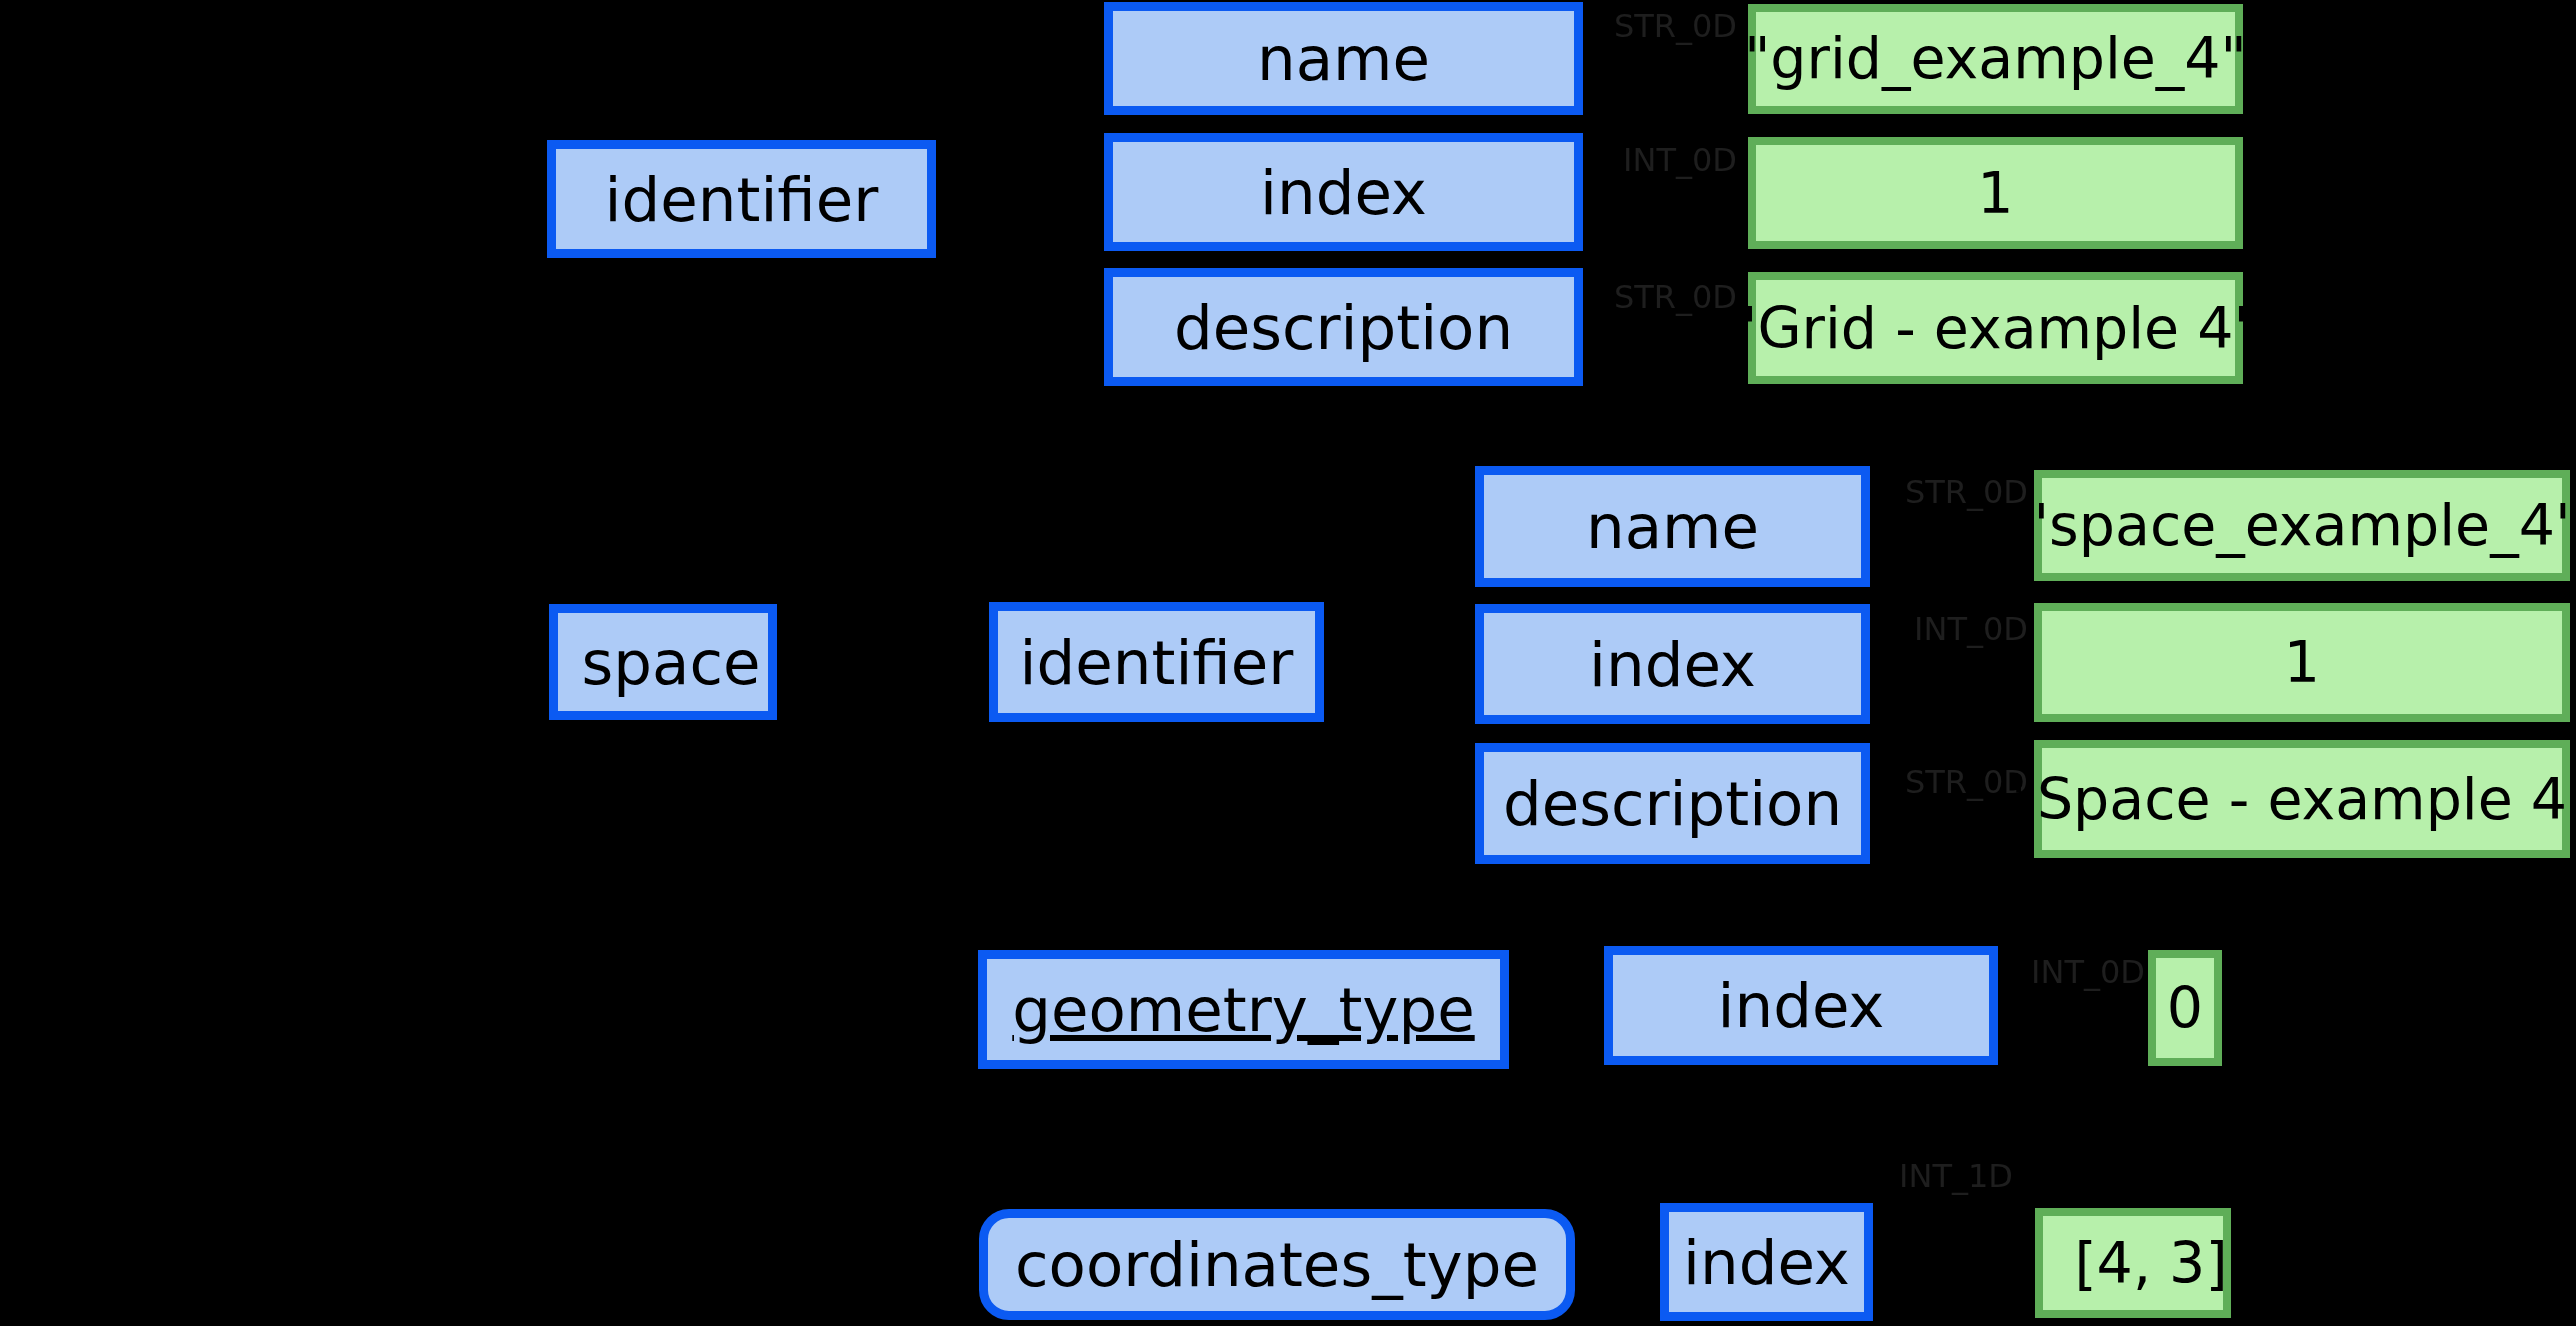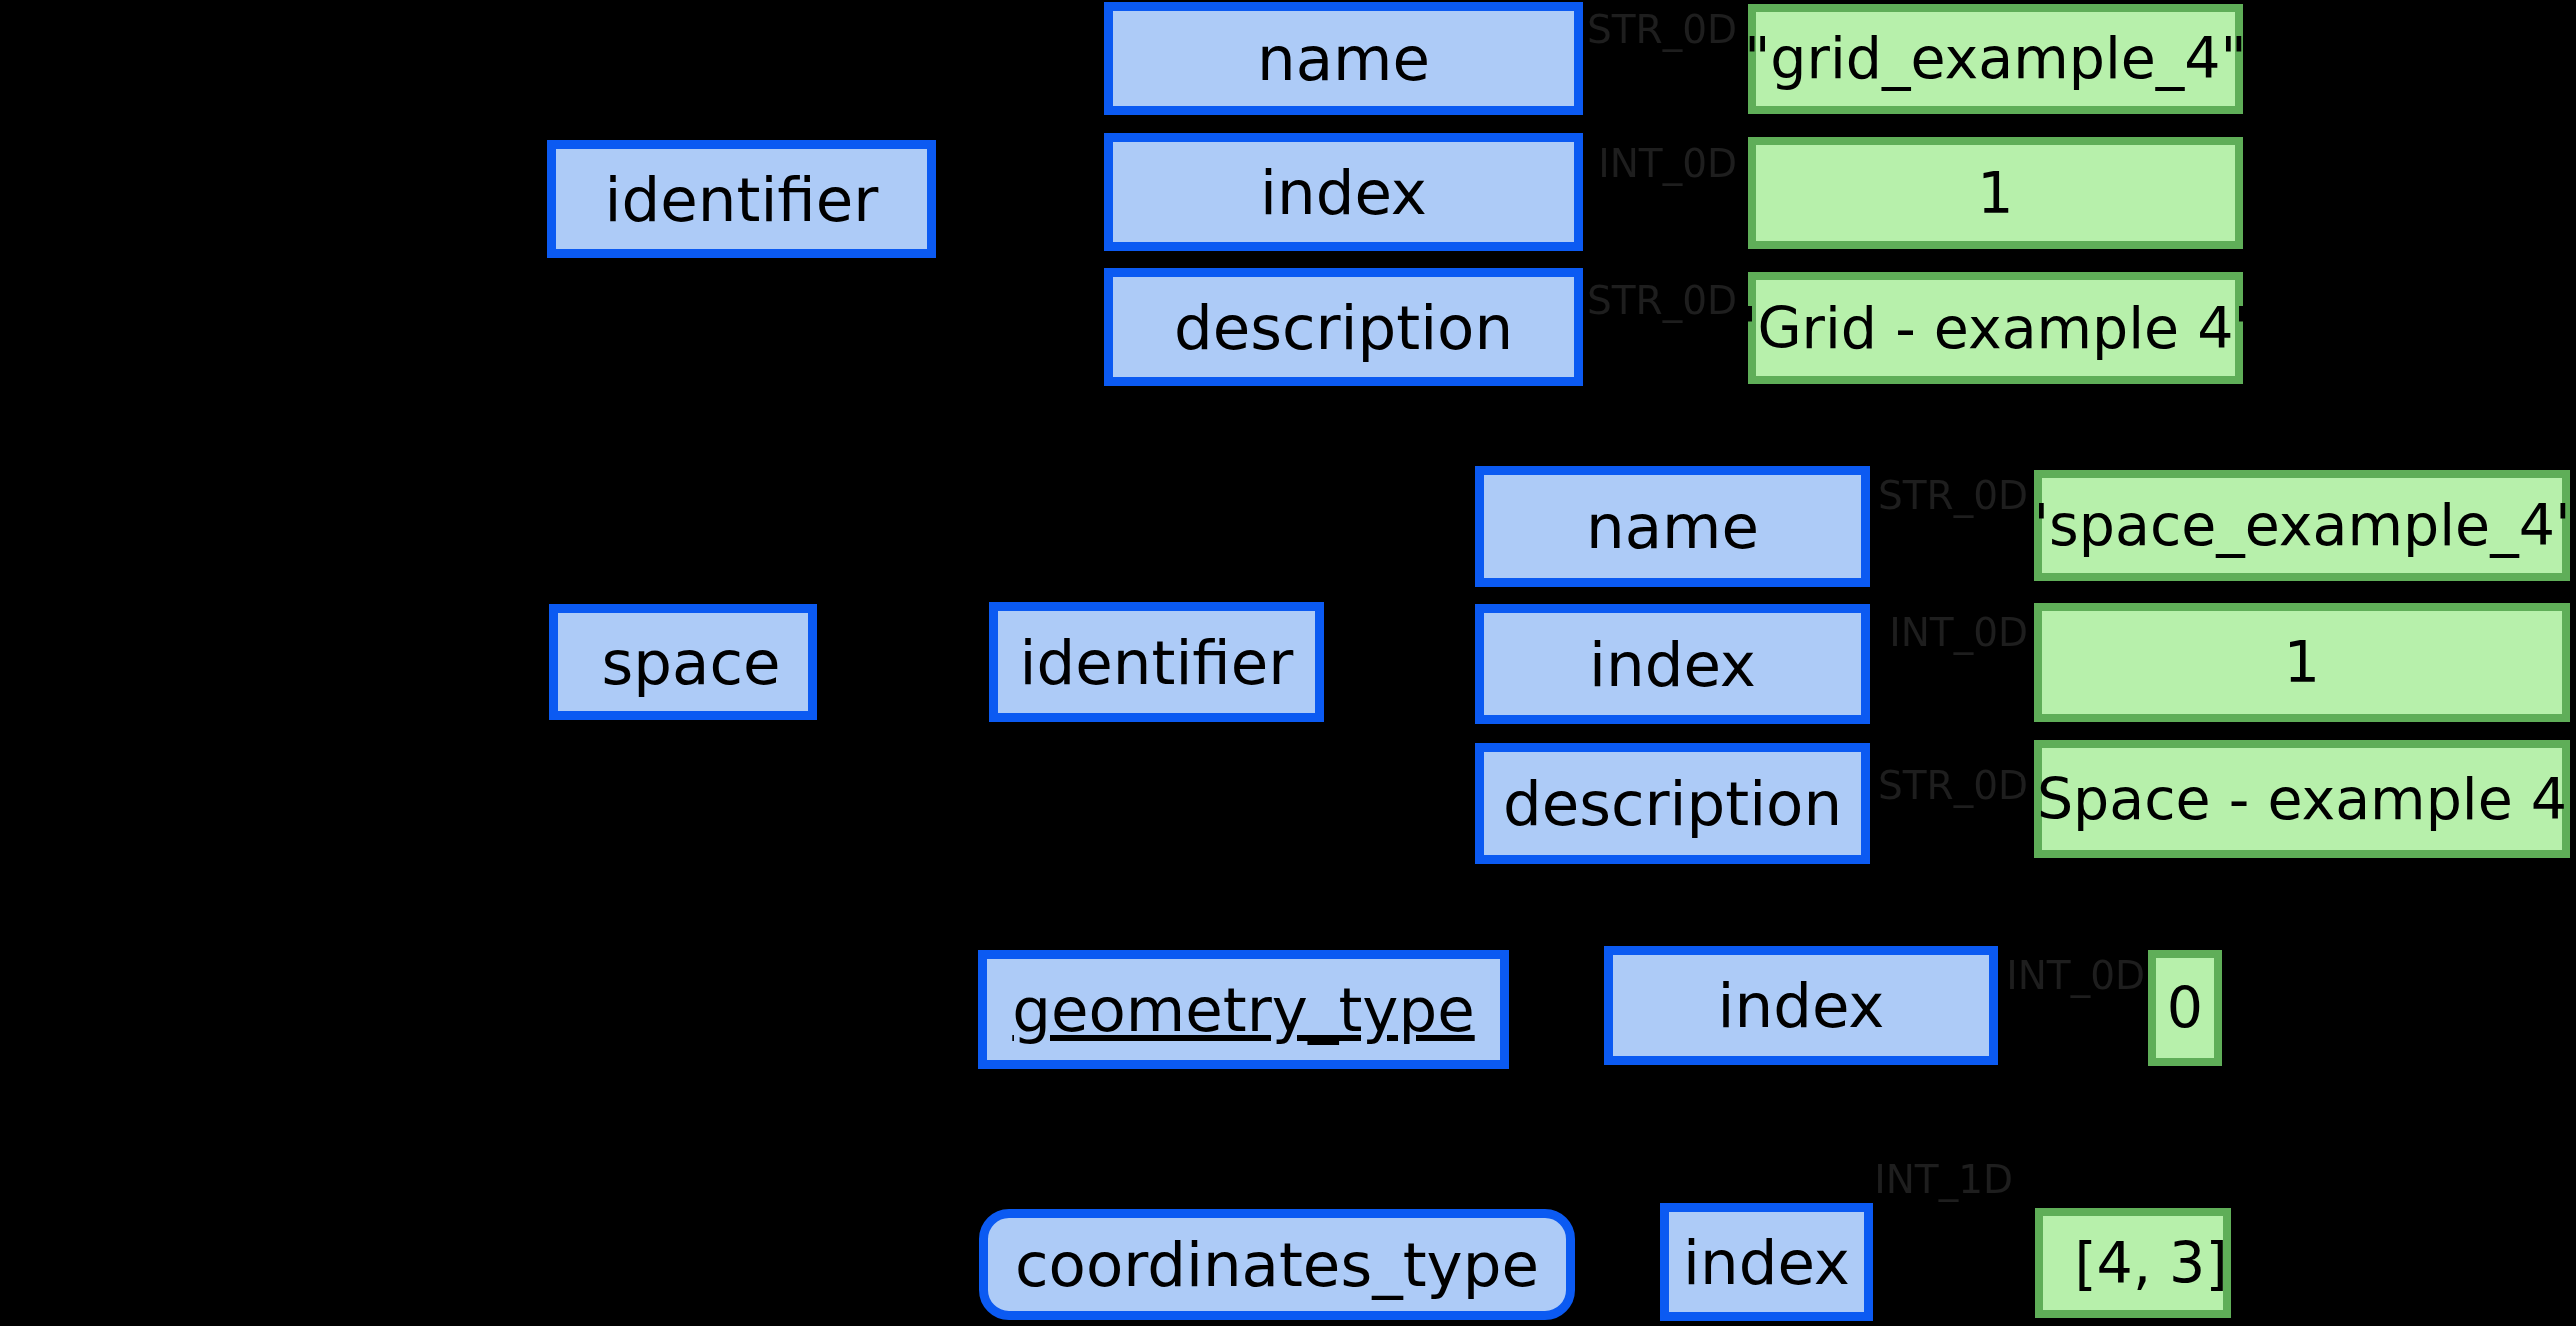--- a/index.html
+++ b/index.html
@@ -39,21 +39,21 @@
     align-items: center;
     justify-content: center;
     font-size: 57px;
     color: #000;
     white-space: nowrap;
     line-height: 1;
   }
   
   .elabel {
     position: absolute;
-    font-size: 39px;
+    font-size: 32px;
     color: var(--edge-label, #1e1e1e);
     text-align: right;
     white-space: nowrap;
     line-height: 1.05;
   }
 </style>
 </head>
 <body>
 
 <div class="canvas">
@@ -66,21 +66,21 @@
   <div class="bnode" style="left:1104px; top:268px; width:479px; height:118px;">description</div>
 
   <div class="elabel" style="left:1580px; top:9.8px; width:157px;">STR_0D</div>
   <div class="elabel" style="left:1580px; top:144px; width:157px;">INT_0D</div>
   <div class="elabel" style="left:1580px; top:281px; width:157px;">STR_0D</div>
 
   <div class="gnode" style="left:1748px; top:3.9px; width:495px; height:110px;">"grid_example_4"</div>
   <div class="gnode" style="left:1748px; top:137px; width:495px; height:112px;">1</div>
   <div class="gnode" style="left:1748px; top:272px; width:495px; height:112px;">"Grid - example 4"</div>
 
-  <div class="bnode" style="left:549px; top:604px; width:268px; height:116px;padding-left:16px;">space</div>
+  <div class="bnode" style="left:549px; top:604px; width:228px; height:116px;padding-left:16px;">space</div>
 
   <div class="bnode" style="left:989px; top:602px; width:335px; height:120px;">identifier</div>
 
   <div class="bnode" style="left:1475px; top:466px; width:395px; height:121px;">name</div>
   <div class="bnode" style="left:1475px; top:604px; width:395px; height:120px;">index</div>
   <div class="bnode" style="left:1475px; top:743px; width:395px; height:121px;">description</div>
 
   <div class="elabel" style="left:1869px; top:476px; width:159px;">STR_0D</div>
   <div class="elabel" style="left:1869px; top:613px; width:159px;">INT_0D</div>
   <div class="elabel" style="left:1869px; top:766px; width:159px;">STR_0D</div>

